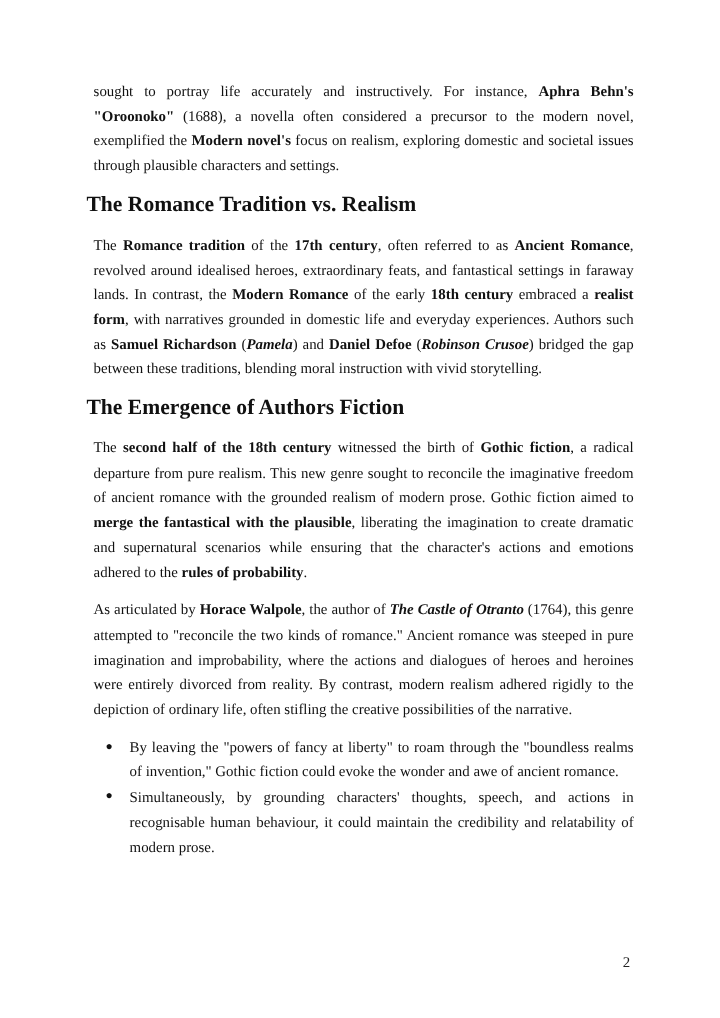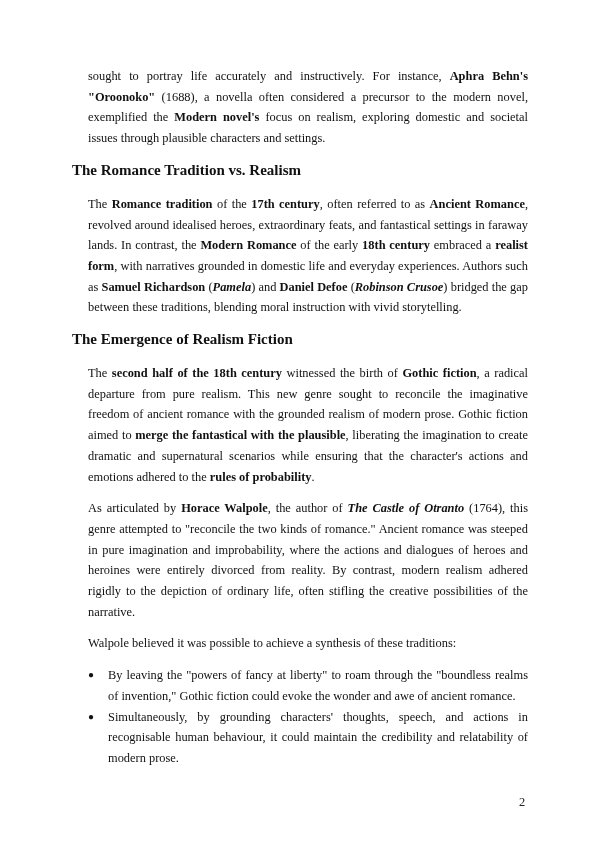--- a/index.html
+++ b/index.html
@@ -2,25 +2,25 @@
 <html><head>
   <meta charset="utf-8">
   <style>
     html, body { margin: 0; padding: 0; background: #ffffff; }
     body { width: 600px; height: 848px; position: relative; overflow: hidden; }
     .page {
       position: absolute; left: 72px; top: 66px; width: 456px;
       font-family: "Liberation Serif", "DejaVu Serif", serif;
       font-size: 12.4px; line-height: 20.7px; color: #111;
     }
-    p { margin: 0 0 11px 16px; text-align: justify; }
+    p { margin: 0 0 11px 6px; text-align: justify; }
     p.left { text-align: left; }
     h2 {
       font-family: "Liberation Serif", "DejaVu Serif", serif;
-      font-size: 15px; font-weight: bold; margin: 4px 0 14px 0; line-height: 20px;
+      font-size: 18px; font-weight: bold; margin: 4px 0 14px 0; line-height: 20px;
     }
     b { font-weight: bold; }
     i { font-style: italic; font-weight: bold; }
     ul { margin: 0; padding: 0; list-style: none; }
     ul li { position: relative; padding-left: 36px; text-align: justify; margin-bottom: 0; }
     ul li .bullet { position: absolute; left: 16px; top: 0; font-size: 10px; }
     .page-num {
       position: absolute; left: 519px; top: 795px;
       font-family: "Liberation Serif", serif; font-size: 12.4px; color: #222;
     }
@@ -29,27 +29,26 @@
 <body>
 
 <div class="page">
 
   <p><span>sought to portray life accurately and instructively. For instance, </span><b>Aphra Behn's "Oroonoko"</b><span> (1688), a novella often considered a precursor to the modern novel, exemplified the </span><b>Modern novel's</b><span> focus on realism, exploring domestic and societal issues through plausible characters and settings.</span></p>
 
   <h2>The Romance Tradition vs. Realism</h2>
 
   <p><span>The </span><b>Romance tradition</b><span> of the </span><b>17th century</b><span>, often referred to as </span><b>Ancient Romance</b><span>, revolved around idealised heroes, extraordinary feats, and fantastical settings in faraway lands. In contrast, the </span><b>Modern Romance</b><span> of the early </span><b>18th century</b><span> embraced a </span><b>realist form</b><span>, with narratives grounded in domestic life and everyday experiences. Authors such as </span><b>Samuel Richardson</b><span> (</span><i>Pamela</i><span>) and </span><b>Daniel Defoe</b><span> (</span><i>Robinson Crusoe</i><span>) bridged the gap between these traditions, blending moral instruction with vivid storytelling.</span></p>
 
-  <h2>The Emergence of Realism Fiction</h2>
+  <h2>The Emergence of Authors Fiction</h2>
 
   <p><span>The </span><b>second half of the 18th century</b><span> witnessed the birth of </span><b>Gothic fiction</b><span>, a radical departure from pure realism. This new genre sought to reconcile the imaginative freedom of ancient romance with the grounded realism of modern prose. Gothic fiction aimed to </span><b>merge the fantastical with the plausible</b><span>, liberating the imagination to create dramatic and supernatural scenarios while ensuring that the character's actions and emotions adhered to the </span><b>rules of probability</b><span>.</span></p>
 
   <p><span>As articulated by </span><b>Horace Walpole</b><span>, the author of </span><i>The Castle of Otranto</i><span> (1764), this genre attempted to "reconcile the two kinds of romance." Ancient romance was steeped in pure imagination and improbability, where the actions and dialogues of heroes and heroines were entirely divorced from reality. By contrast, modern realism adhered rigidly to the depiction of ordinary life, often stifling the creative possibilities of the narrative.</span></p>
 
-  <p class="left">Walpole believed it was possible to achieve a synthesis of these traditions:</p>
 
   <ul>
     <li><span class="bullet">●</span><span>By leaving the "powers of fancy at liberty" to roam through the "boundless realms of invention," Gothic fiction could evoke the wonder and awe of ancient romance.</span></li>
     <li><span class="bullet">●</span><span>Simultaneously, by grounding characters' thoughts, speech, and actions in recognisable human behaviour, it could maintain the credibility and relatability of modern prose.</span></li>
   </ul>
 </div>
 
 <div class="page-num">2</div>
 
 </body></html>

